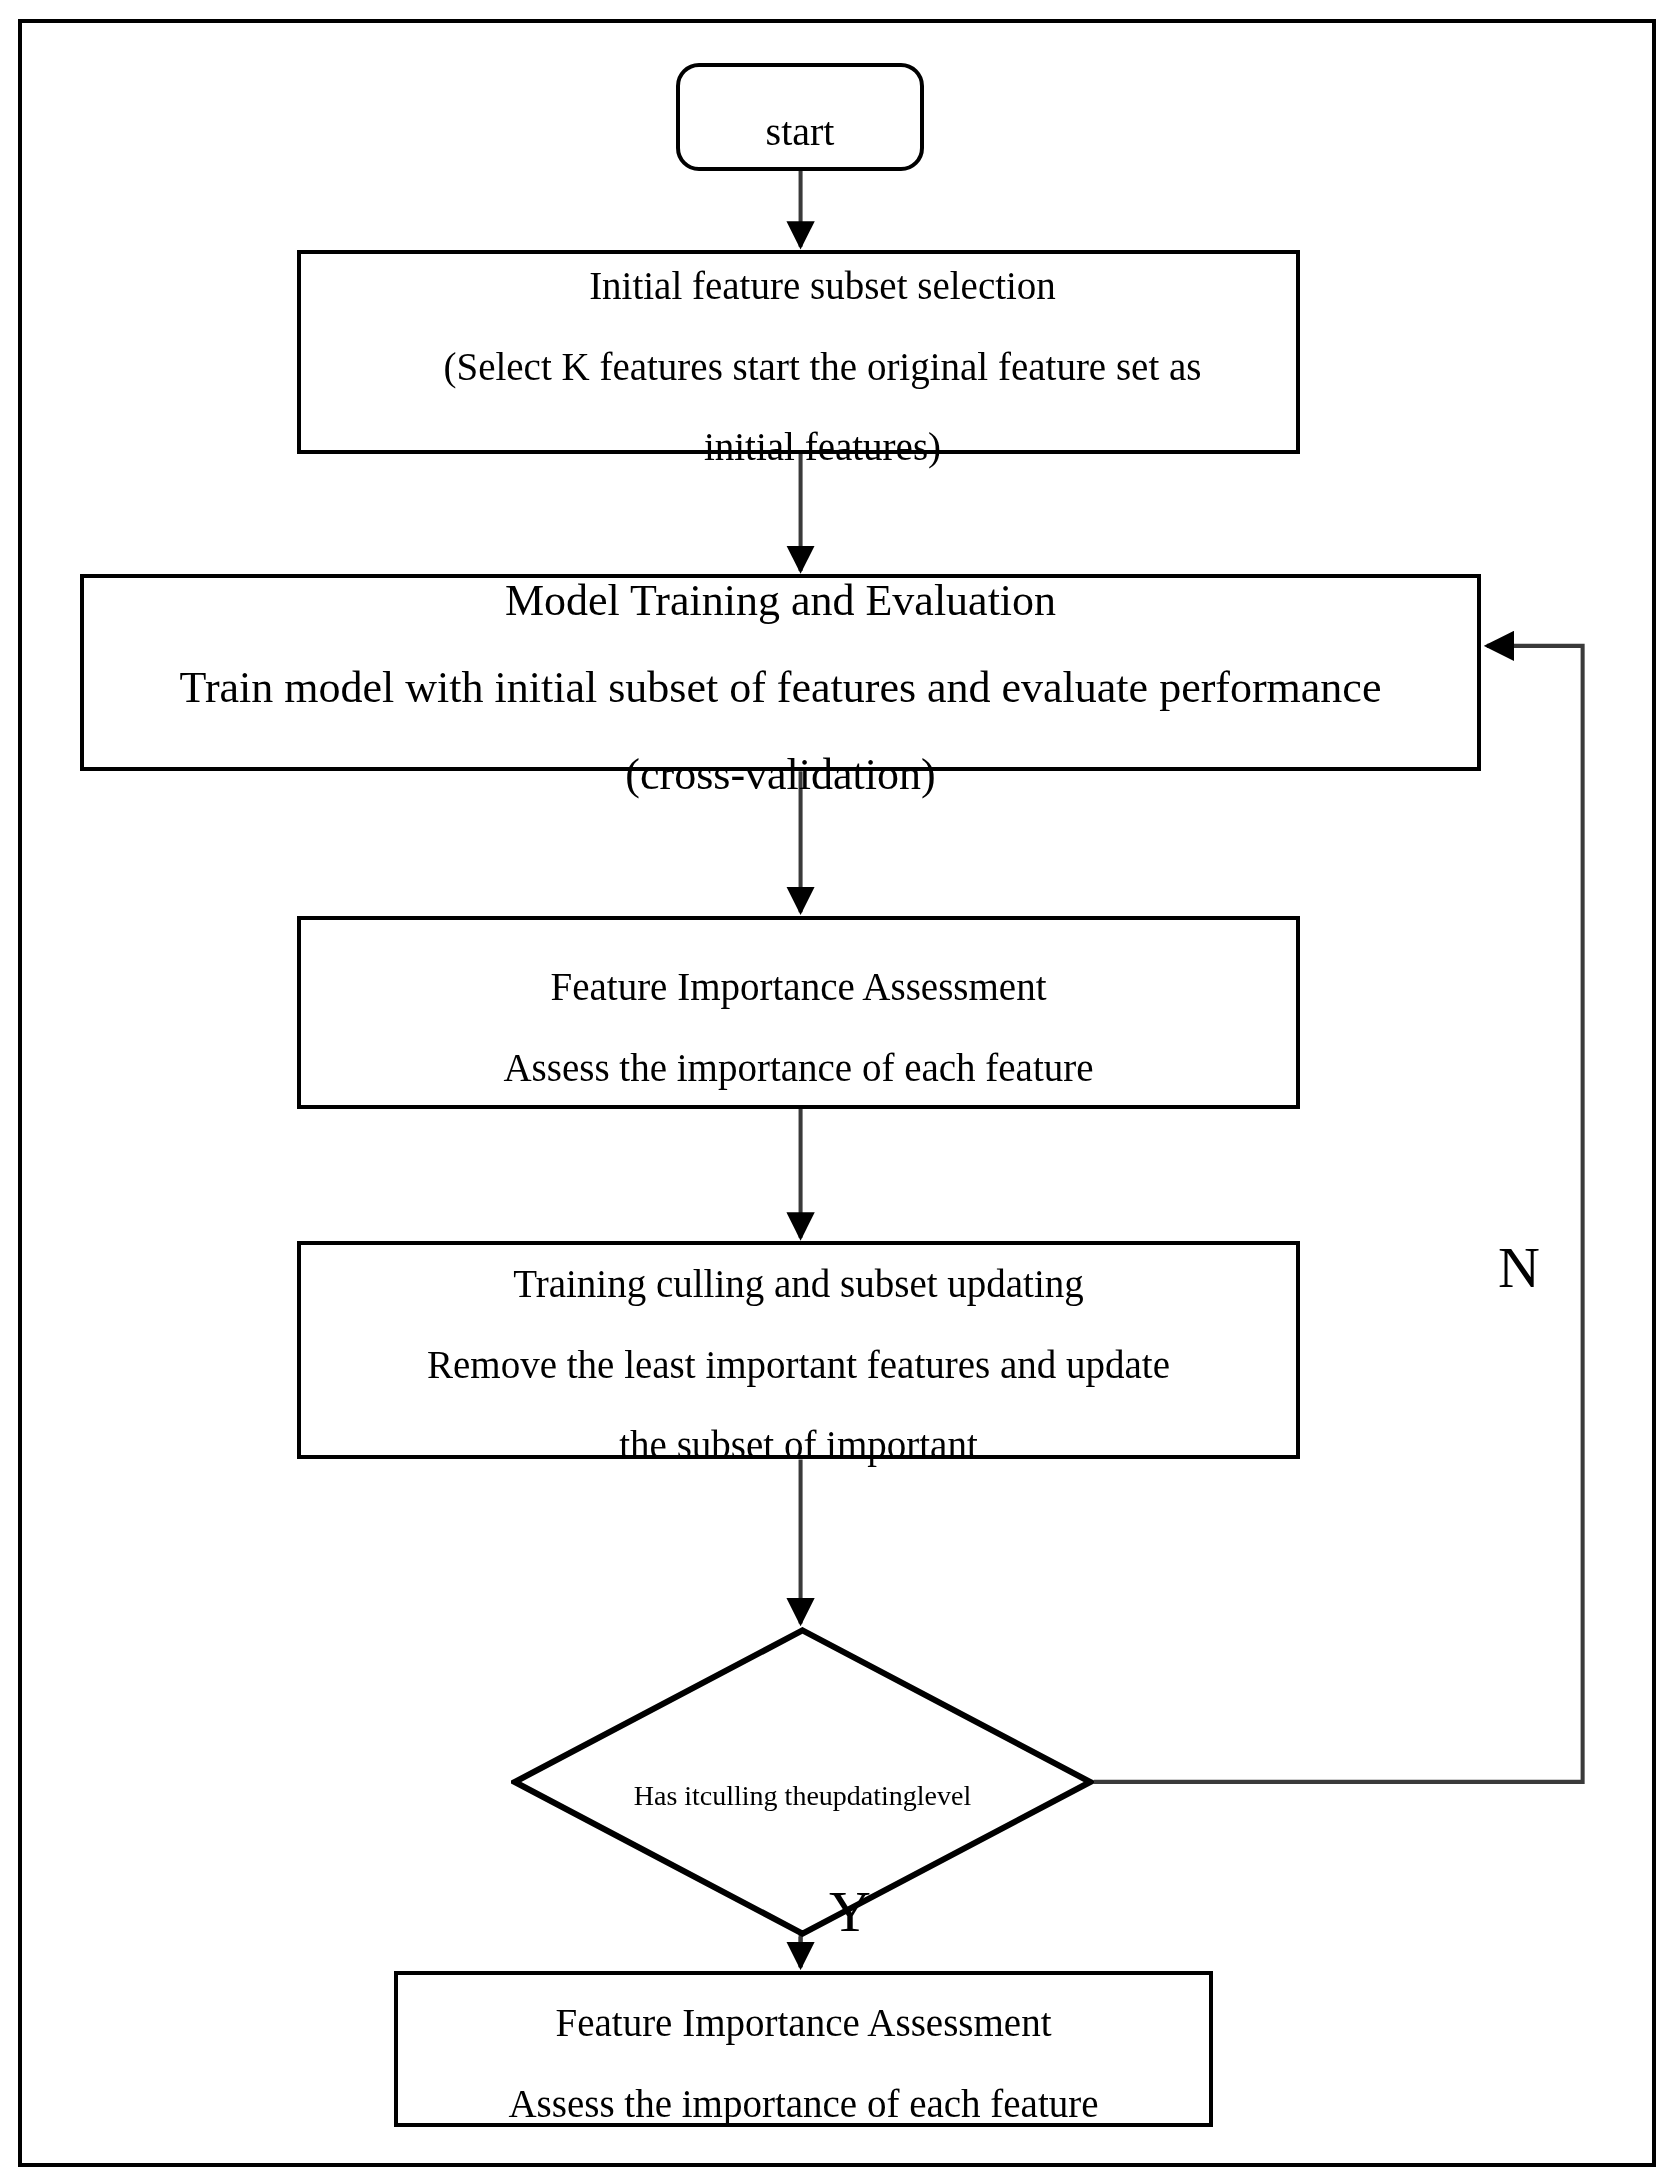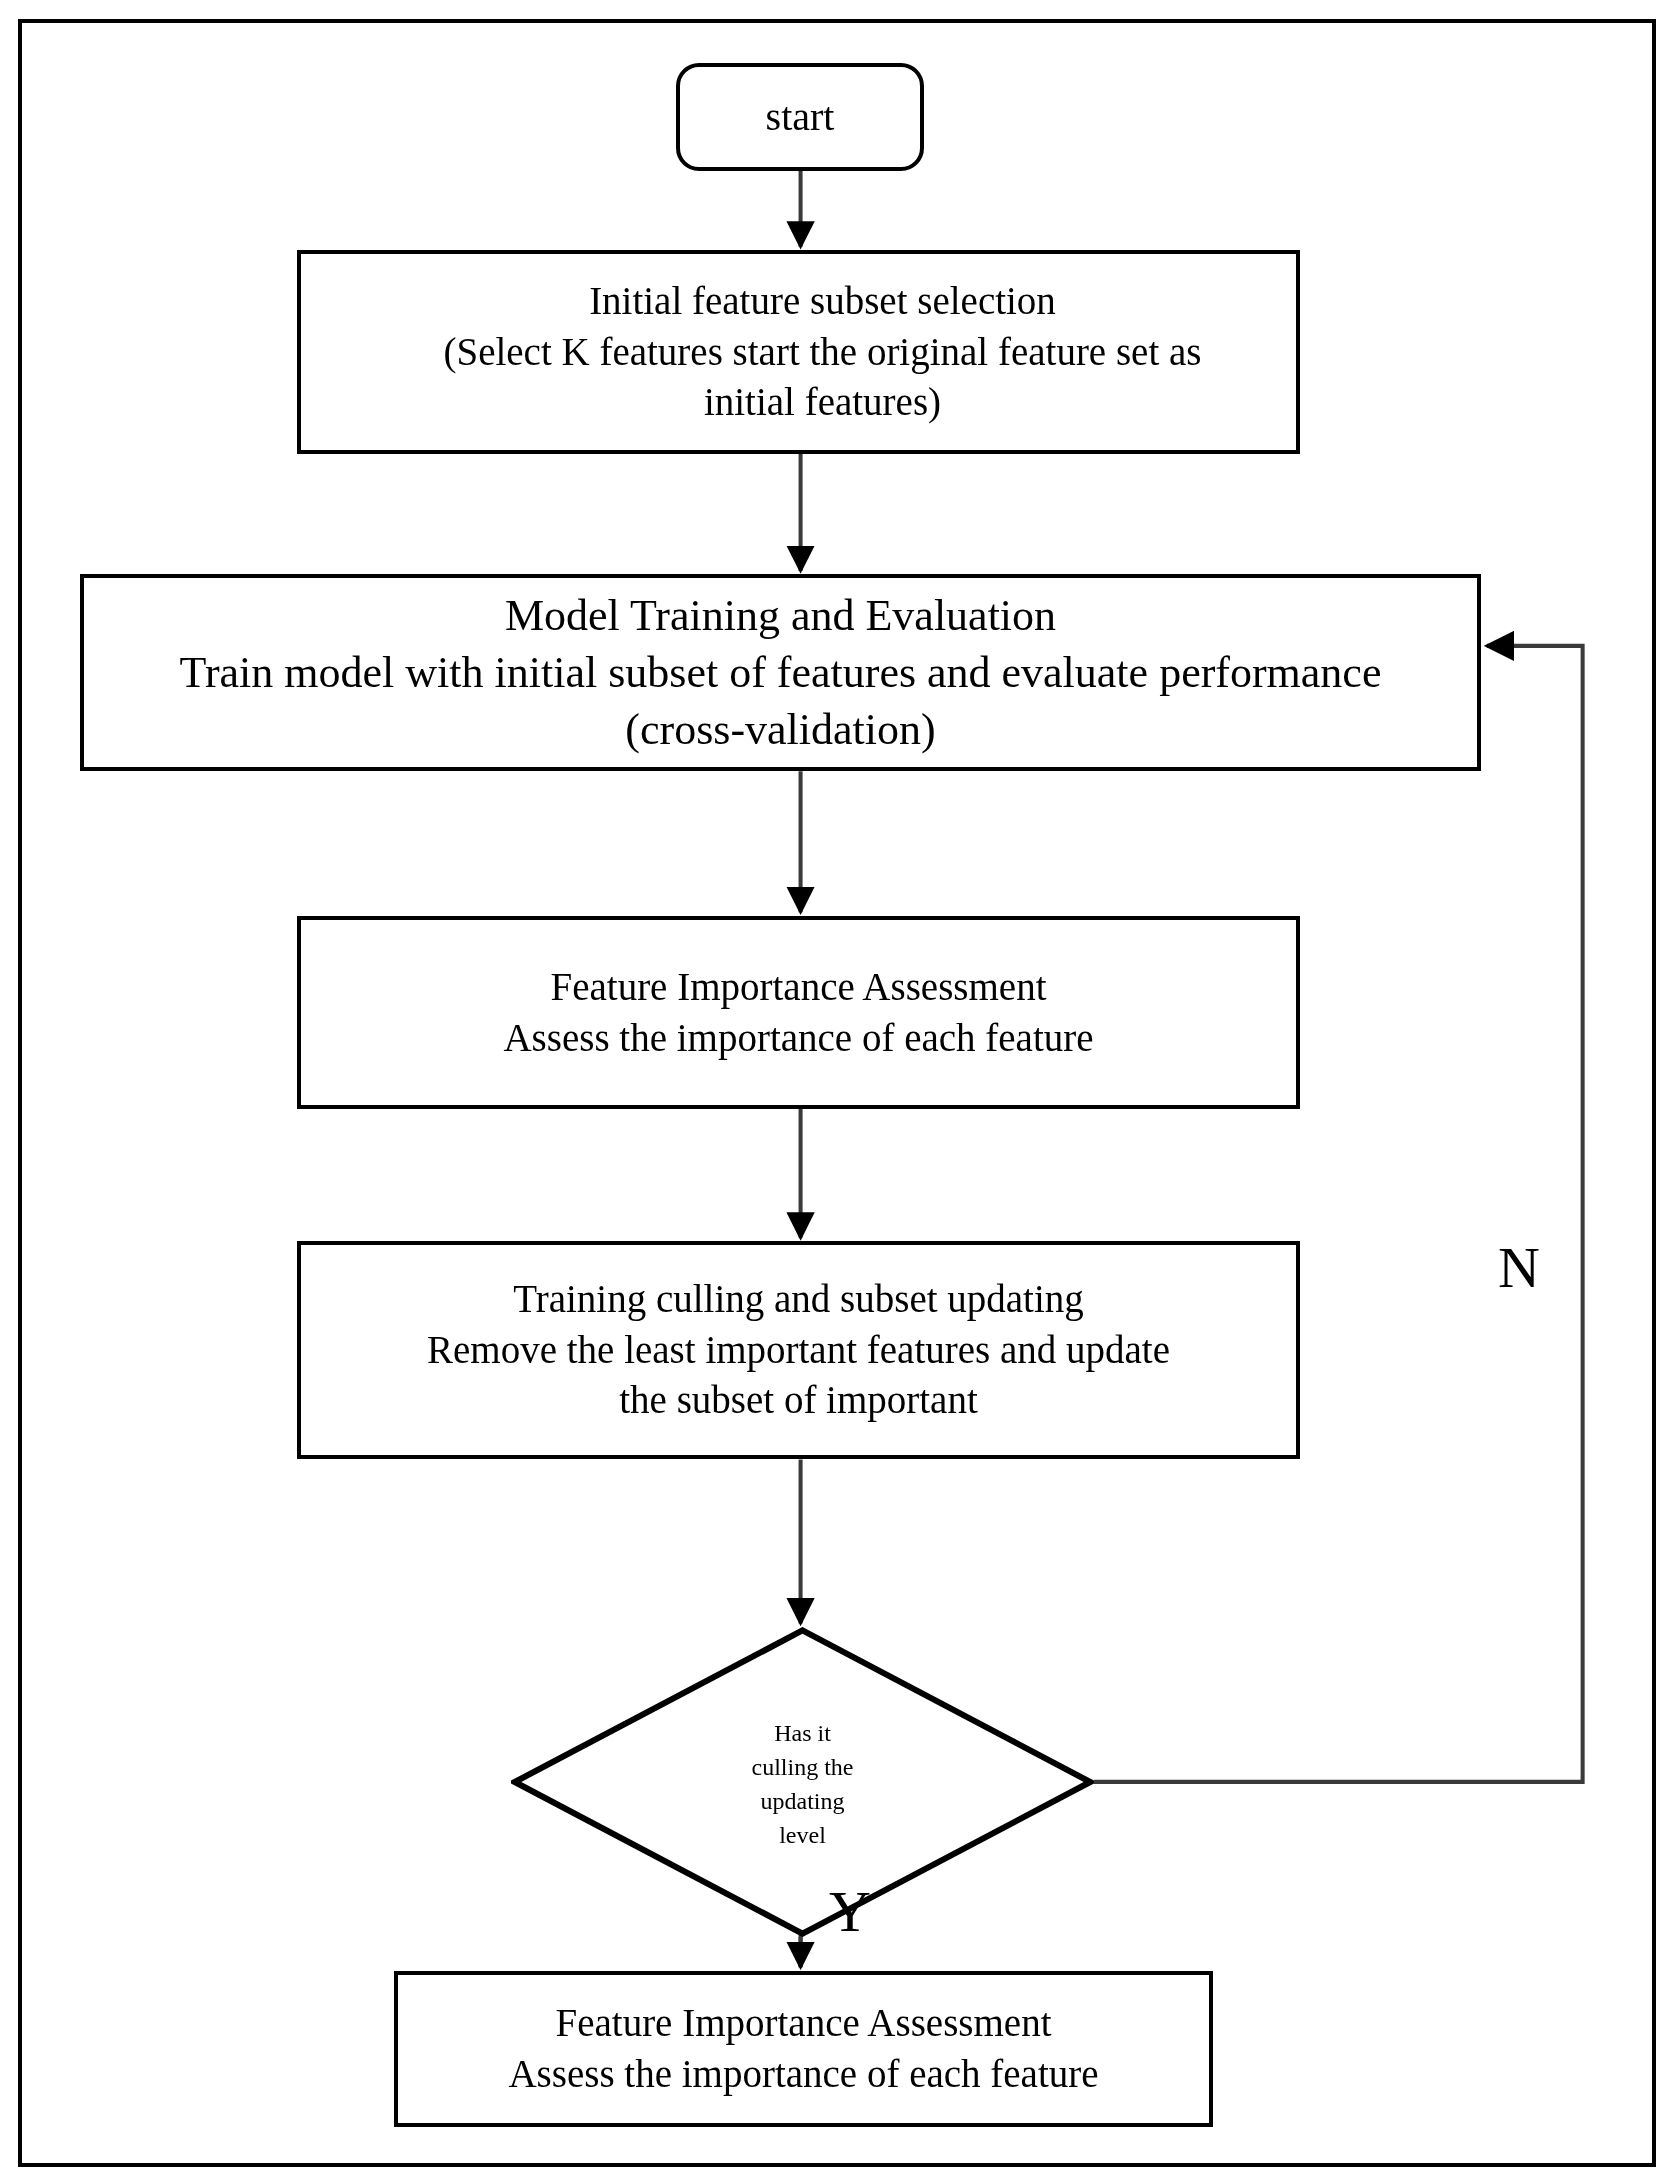--- a/index.html
+++ b/index.html
@@ -42,20 +42,21 @@
     flex-direction: column;
     align-items: center;
     justify-content: center;
     text-align: center;
     color: #000000;
     line-height: 1.30;
   }
   .node .line {
     display: block;
     white-space: nowrap;
+    margin-top: 30px;
   }
   
   #node-start {
     left: 676px;
     top: 63px;
     width: 248px;
     height: 108px;
     border-radius: 23px;
     font-size: 40px;
   }
@@ -96,29 +97,29 @@
   #node-decision {
     position: absolute;
     left: 511px;
     top: 1627px;
     width: 583px;
     height: 310px;
   }
   #node-decision .diamond-text {
     position: absolute;
     left: 0;
-    top: 0;
+    top: 12px;
     width: 583px;
     height: 310px;
     display: flex;
-    flex-direction: column;
+    flex-direction: row;
     align-items: center;
     justify-content: center;
     text-align: center;
-    font-size: 24px;
+    font-size: 28px;
     line-height: 1.42;
     color: #000000;
     padding-top: 4px;
     box-sizing: border-box;
   }
   
   #node-final {
     left: 394px;
     top: 1971px;
     width: 819px;

